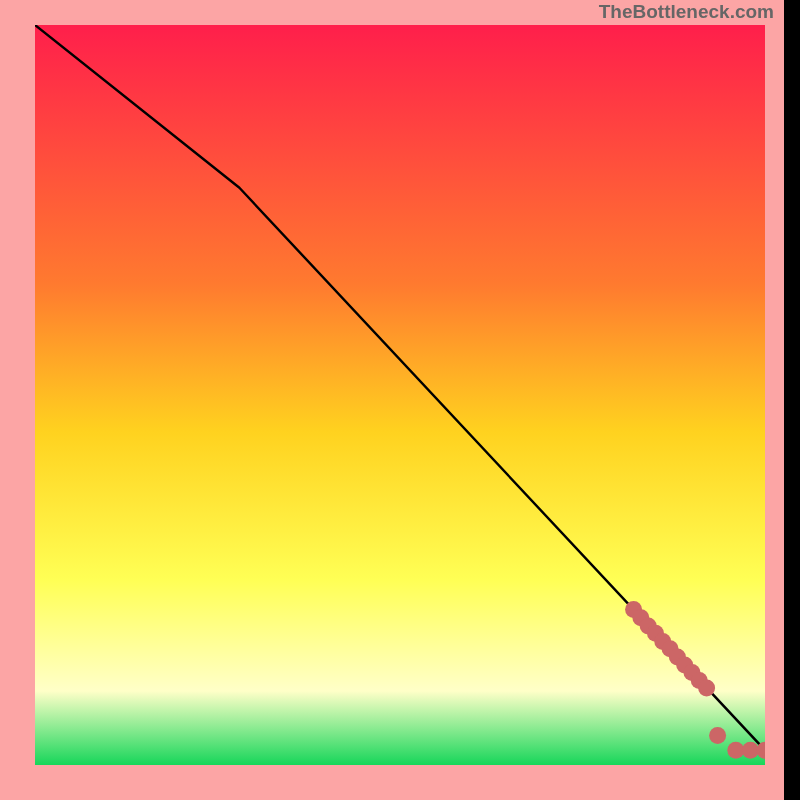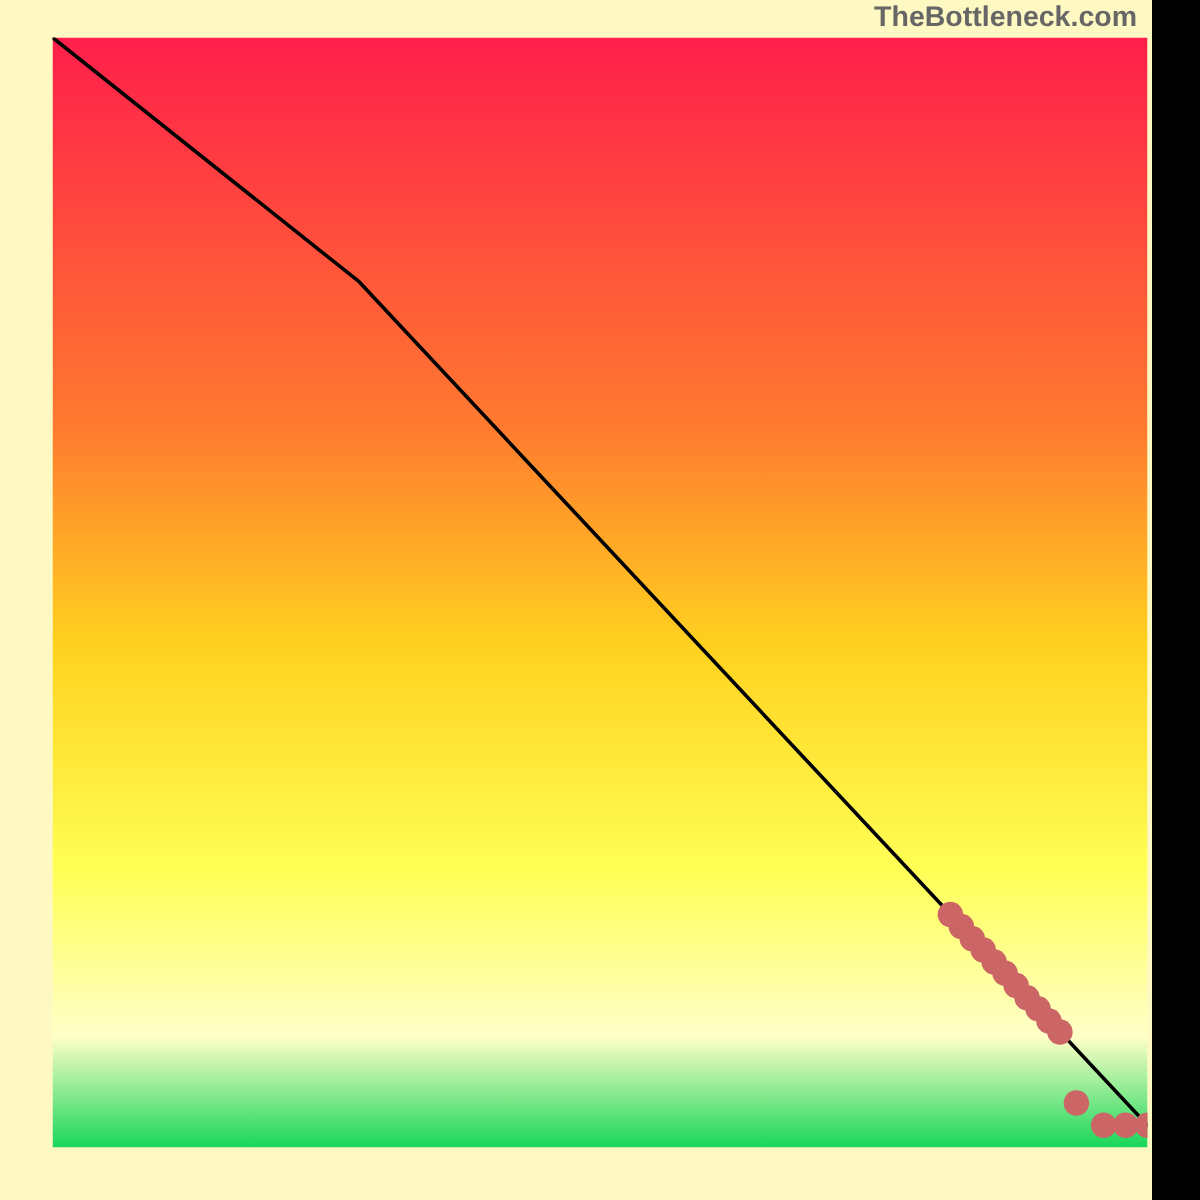--- a/index.html
+++ b/index.html
@@ -8,21 +8,22 @@
     width: 800px;
     height: 800px;
     background: #000;
     font-family: Arial, Helvetica, sans-serif;
     overflow: hidden;
   }
   .frame {
     position: relative;
     width: 768px;
     height: 800px;
-    background: #fef9c3;
+    background: #fca5a5;
+    padding-left: 16px;
   }
   .watermark {
     position: absolute;
     top: 1px;
     right: 10px;
     color: #666;
     font-size: 19px;
     font-weight: 600;
     font-family: Arial, Helvetica, sans-serif;
     letter-spacing: 0;

